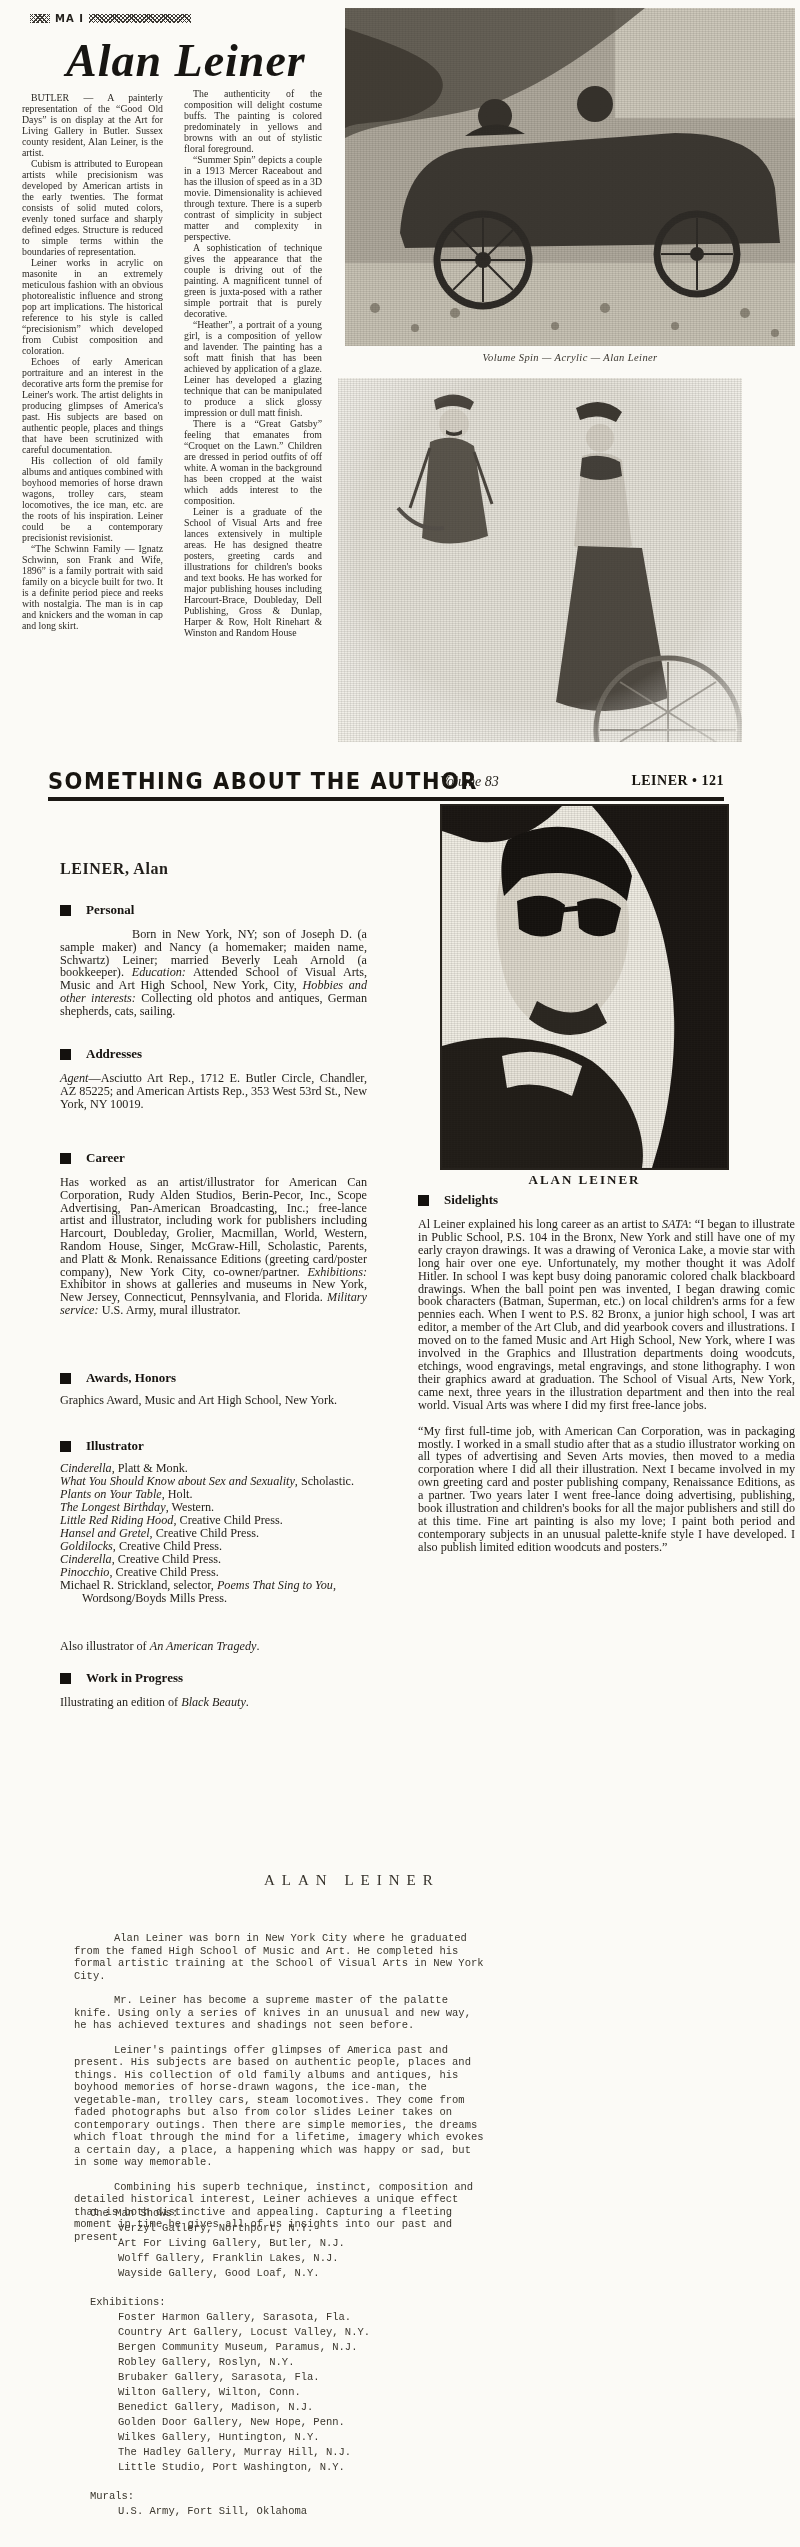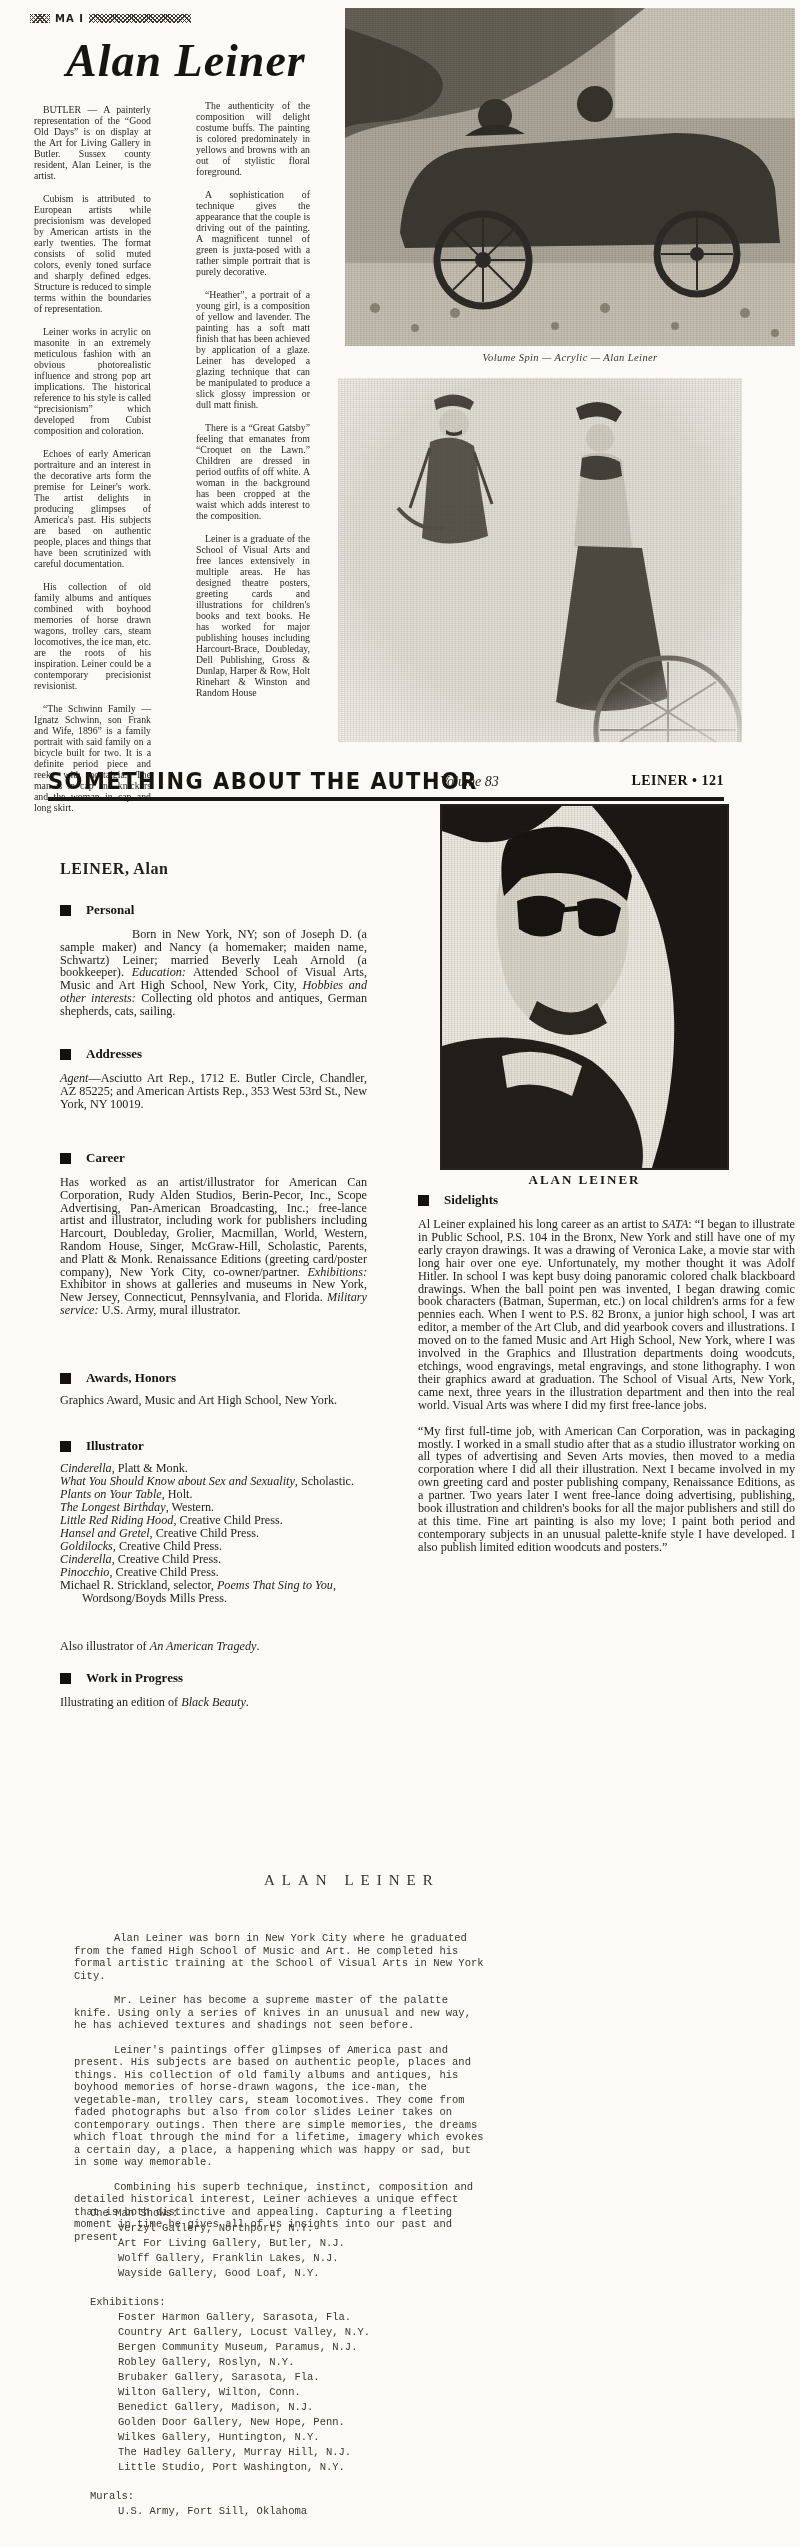--- a/index.html
+++ b/index.html
@@ -10,21 +10,21 @@
   .np-mark{position:absolute;left:30px;top:13px;display:flex;align-items:center;gap:5px;height:11px;}
   .hatch{height:9px;background:
       repeating-linear-gradient(45deg,#3d3a35 0 1px,transparent 1px 3px),
       repeating-linear-gradient(-45deg,#3d3a35 0 1px,transparent 1px 3px);}
   .hatch.small{width:20px;}
   .hatch.long{width:102px;}
   .np-mark-text{font:700 10px "DejaVu Sans",sans-serif;letter-spacing:1px;color:#25221e;}
   .np-title{position:absolute;left:66px;top:34px;font-style:italic;font-weight:700;
             font-size:46px;letter-spacing:1px;color:#171512;}
   .np-col{position:absolute;width:141px;font-size:9.8px;line-height:11px;text-align:justify;color:#2a2723;}
-  .np-col p{margin:12px;text-indent:9px;}
+  .np-col p{margin:0;text-indent:9px;}
   #np-col1{left:22px;top:92px;}
   #np-col2{left:184px;top:88px;width:138px;}
 
   .photo{position:absolute;overflow:hidden;}
   .grain{position:absolute;inset:0;background:
       repeating-linear-gradient(0deg,rgba(52,48,42,.10) 0 1px,transparent 1px 2px),
       repeating-linear-gradient(90deg,rgba(52,48,42,.08) 0 1px,transparent 1px 3px);}
   #car-photo{left:345px;top:8px;width:450px;height:338px;background:#b2ada2;}
   #car-caption{position:absolute;left:345px;top:352px;width:450px;text-align:center;
                font-style:italic;font-size:10.5px;letter-spacing:.4px;color:#3a362f;}
@@ -85,20 +85,21 @@
     <p>BUTLER — A painterly representation of the “Good Old Days” is on display at the Art for Living Gallery in Butler. Sussex county resident, Alan Leiner, is the artist.</p>
     <p>Cubism is attributed to European artists while precisionism was developed by American artists in the early twenties. The format consists of solid muted colors, evenly toned surface and sharply defined edges. Structure is reduced to simple terms within the boundaries of representation.</p>
     <p>Leiner works in acrylic on masonite in an extremely meticulous fashion with an obvious photorealistic influence and strong pop art implications. The historical reference to his style is called “precisionism” which developed from Cubist composition and coloration.</p>
     <p>Echoes of early American portraiture and an interest in the decorative arts form the premise for Leiner's work. The artist delights in producing glimpses of America's past. His subjects are based on authentic people, places and things that have been scrutinized with careful documentation.</p>
     <p>His collection of old family albums and antiques combined with boyhood memories of horse drawn wagons, trolley cars, steam locomotives, the ice man, etc. are the roots of his inspiration. Leiner could be a contemporary precisionist revisionist.</p>
     <p>“The Schwinn Family — Ignatz Schwinn, son Frank and Wife, 1896” is a family portrait with said family on a bicycle built for two. It is a definite period piece and reeks with nostalgia. The man is in cap and knickers and the woman in cap and long skirt.</p>
   </div>
 
   <div class="np-col" id="np-col2">
     <p>The authenticity of the composition will delight costume buffs. The painting is colored predominately in yellows and browns with an out of stylistic floral foreground.</p>
+    <p>“Summer Spin” depicts a couple in a 1913 Mercer Raceabout and has the illusion of speed as in a 3D movie. Dimensionality is achieved through texture. There is a superb contrast of simplicity in subject matter and complexity in perspective.</p>
     <p>A sophistication of technique gives the appearance that the couple is driving out of the painting. A magnificent tunnel of green is juxta-posed with a rather simple portrait that is purely decorative.</p>
     <p>“Heather”, a portrait of a young girl, is a composition of yellow and lavender. The painting has a soft matt finish that has been achieved by application of a glaze. Leiner has developed a glazing technique that can be manipulated to produce a slick glossy impression or dull matt finish.</p>
     <p>There is a “Great Gatsby” feeling that emanates from “Croquet on the Lawn.” Children are dressed in period outfits of off white. A woman in the background has been cropped at the waist which adds interest to the composition.</p>
     <p>Leiner is a graduate of the School of Visual Arts and free lances extensively in multiple areas. He has designed theatre posters, greeting cards and illustrations for children's books and text books. He has worked for major publishing houses including Harcourt-Brace, Doubleday, Dell Publishing, Gross &amp; Dunlap, Harper &amp; Row, Holt Rinehart &amp; Winston and Random House</p>
   </div>
 
   <div class="photo" id="car-photo">
     <svg width="450" height="338" viewBox="0 0 450 338">
       <rect width="450" height="338" fill="#aeA89c"></rect>
       <rect x="270" y="0" width="180" height="110" fill="#cdc8bb"></rect>

